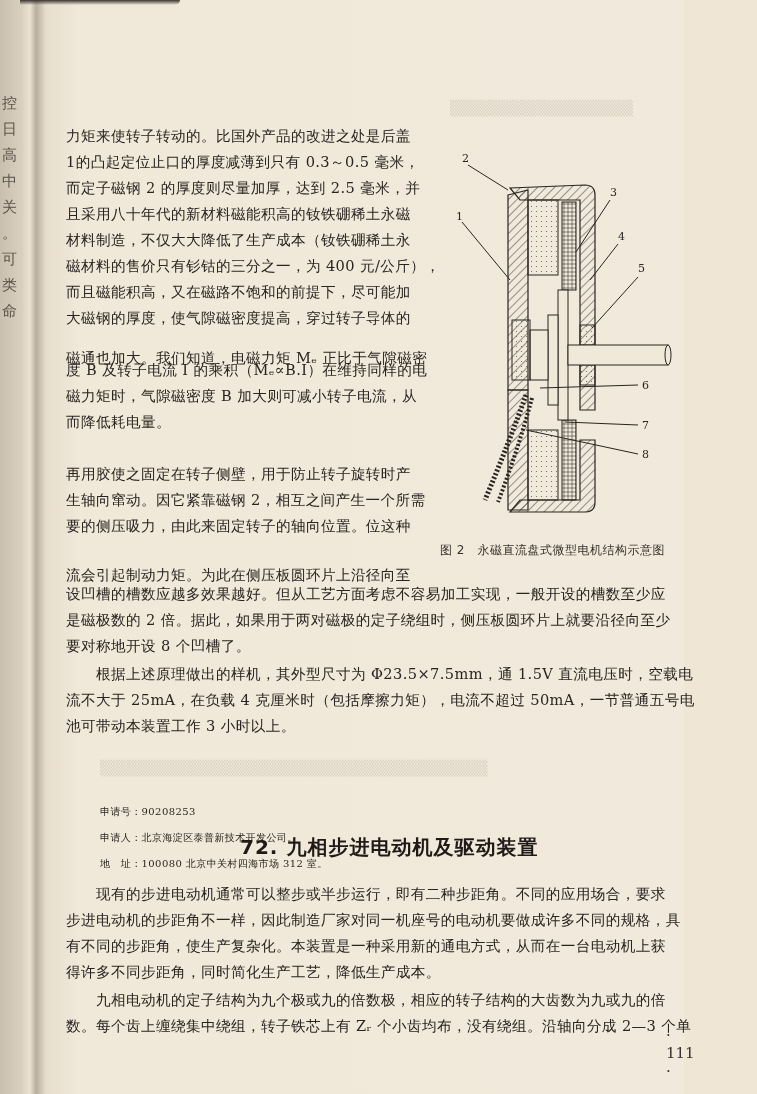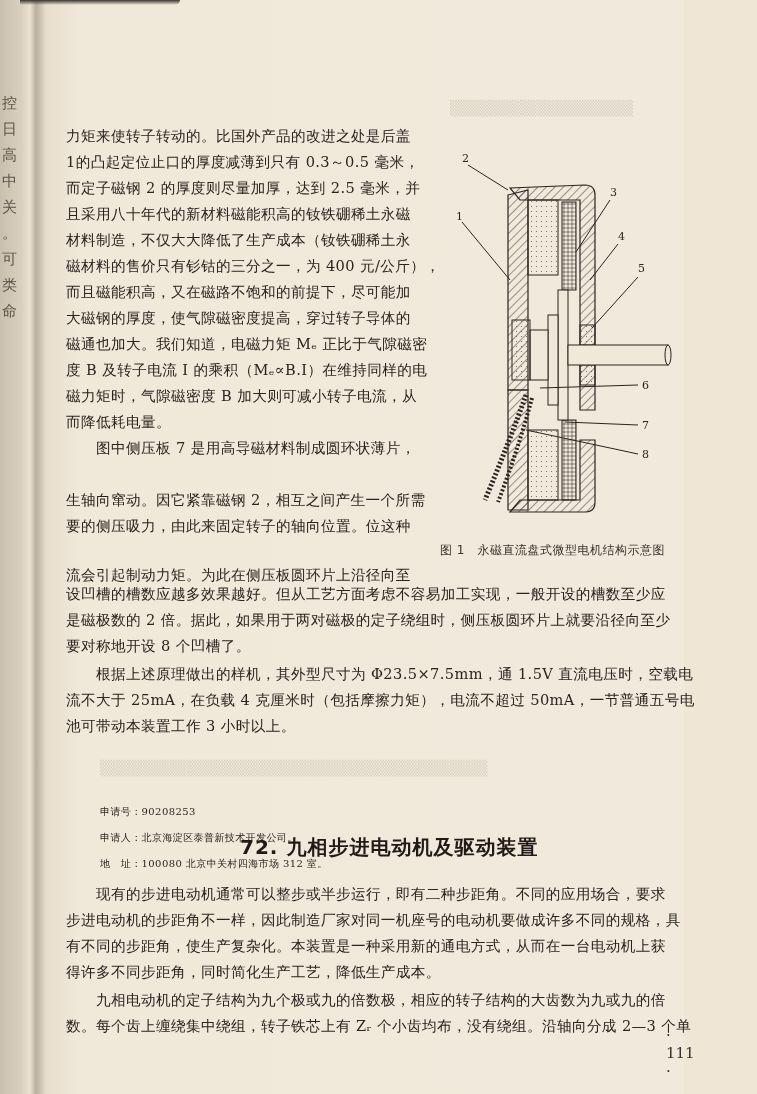--- a/index.html
+++ b/index.html
@@ -61,25 +61,25 @@
   <div class="ghost" style="left:100px;top:760px;">▒▒▒▒▒▒▒▒▒▒▒▒▒▒▒▒▒▒▒▒▒▒▒▒▒▒▒▒▒▒▒▒▒▒▒▒</div>
 
   <div class="text-line narrow" style="top:126px">力矩来使转子转动的。比国外产品的改进之处是后盖</div>
   <div class="text-line narrow" style="top:152px">1的凸起定位止口的厚度减薄到只有 0.3～0.5 毫米，</div>
   <div class="text-line narrow" style="top:178px">而定子磁钢 2 的厚度则尽量加厚，达到 2.5 毫米，并</div>
   <div class="text-line narrow" style="top:204px">且采用八十年代的新材料磁能积高的钕铁硼稀土永磁</div>
   <div class="text-line narrow" style="top:230px">材料制造，不仅大大降低了生产成本（钕铁硼稀土永</div>
   <div class="text-line narrow" style="top:256px">磁材料的售价只有钐钴的三分之一，为 400 元/公斤），</div>
   <div class="text-line narrow" style="top:282px">而且磁能积高，又在磁路不饱和的前提下，尽可能加</div>
   <div class="text-line narrow" style="top:308px">大磁钢的厚度，使气隙磁密度提高，穿过转子导体的</div>
-  <div class="text-line narrow" style="top:334px">磁通也加大。我们知道，电磁力矩 Mₑ 正比于气隙磁密</div>
+  <div class="text-line narrow" style="top:348px">磁通也加大。我们知道，电磁力矩 Mₑ 正比于气隙磁密</div>
   <div class="text-line narrow" style="top:360px">度 B 及转子电流 I 的乘积（Mₑ∝B.I）在维持同样的电</div>
   <div class="text-line narrow" style="top:386px">磁力矩时，气隙磁密度 B 加大则可减小转子电流，从</div>
   <div class="text-line narrow" style="top:412px">而降低耗电量。</div>
-  <div class="text-line indent" style="top:438px">图中侧压板 7 是用高导磁材料制成圆环状薄片，</div>
+  <div class="text-line narrow" style="top:464px">再用胶使之固定在转子侧壁，用于防止转子旋转时产</div>
   <div class="text-line narrow" style="top:490px">生轴向窜动。因它紧靠磁钢 2，相互之间产生一个所需</div>
   <div class="text-line narrow" style="top:516px">要的侧压吸力，由此来固定转子的轴向位置。位这种</div>
 
 
   <div class="figure">
     <svg width="280" height="400" viewBox="0 0 280 400">
       <defs>
         <pattern id="hatch" width="6" height="6" patternUnits="userSpaceOnUse" patternTransform="rotate(45)">
           <line x1="0" y1="0" x2="0" y2="6" stroke="#3a332d" stroke-width="1"></line>
         </pattern>
@@ -130,21 +130,21 @@
       <line x1="198" y1="137" x2="152" y2="188" stroke="#2a2420"></line>
       <text x="198" y="132" font-size="11" fill="#2a2420">5</text>
       <line x1="100" y1="248" x2="198" y2="245" stroke="#2a2420"></line>
       <text x="202" y="249" font-size="11" fill="#2a2420">6</text>
       <line x1="125" y1="282" x2="198" y2="285" stroke="#2a2420"></line>
       <text x="202" y="289" font-size="11" fill="#2a2420">7</text>
       <line x1="86" y1="290" x2="198" y2="314" stroke="#2a2420"></line>
       <text x="202" y="318" font-size="11" fill="#2a2420">8</text>
     </svg>
   </div>
-  <div class="caption">图 1　永磁直流盘式微型电机结构示意图</div>
+  <div class="caption">图 2　永磁直流盘式微型电机结构示意图</div>
 
   <div class="text-line narrow" style="top:565px">流会引起制动力矩。为此在侧压板圆环片上沿径向至</div>
   <div class="text-line wide" style="top:584px">设凹槽的槽数应越多效果越好。但从工艺方面考虑不容易加工实现，一般开设的槽数至少应</div>
   <div class="text-line wide" style="top:610px">是磁极数的 2 倍。据此，如果用于两对磁极的定子绕组时，侧压板圆环片上就要沿径向至少</div>
   <div class="text-line wide" style="top:636px">要对称地开设 8 个凹槽了。</div>
   <div class="text-line indent" style="top:664px">根据上述原理做出的样机，其外型尺寸为 Φ23.5×7.5mm，通 1.5V 直流电压时，空载电</div>
   <div class="text-line wide" style="top:690px">流不大于 25mA，在负载 4 克厘米时（包括摩擦力矩），电流不超过 50mA，一节普通五号电</div>
   <div class="text-line wide" style="top:716px">池可带动本装置工作 3 小时以上。</div>
 
   <div class="text-line meta" style="top:754px">申请号：90208253</div>

